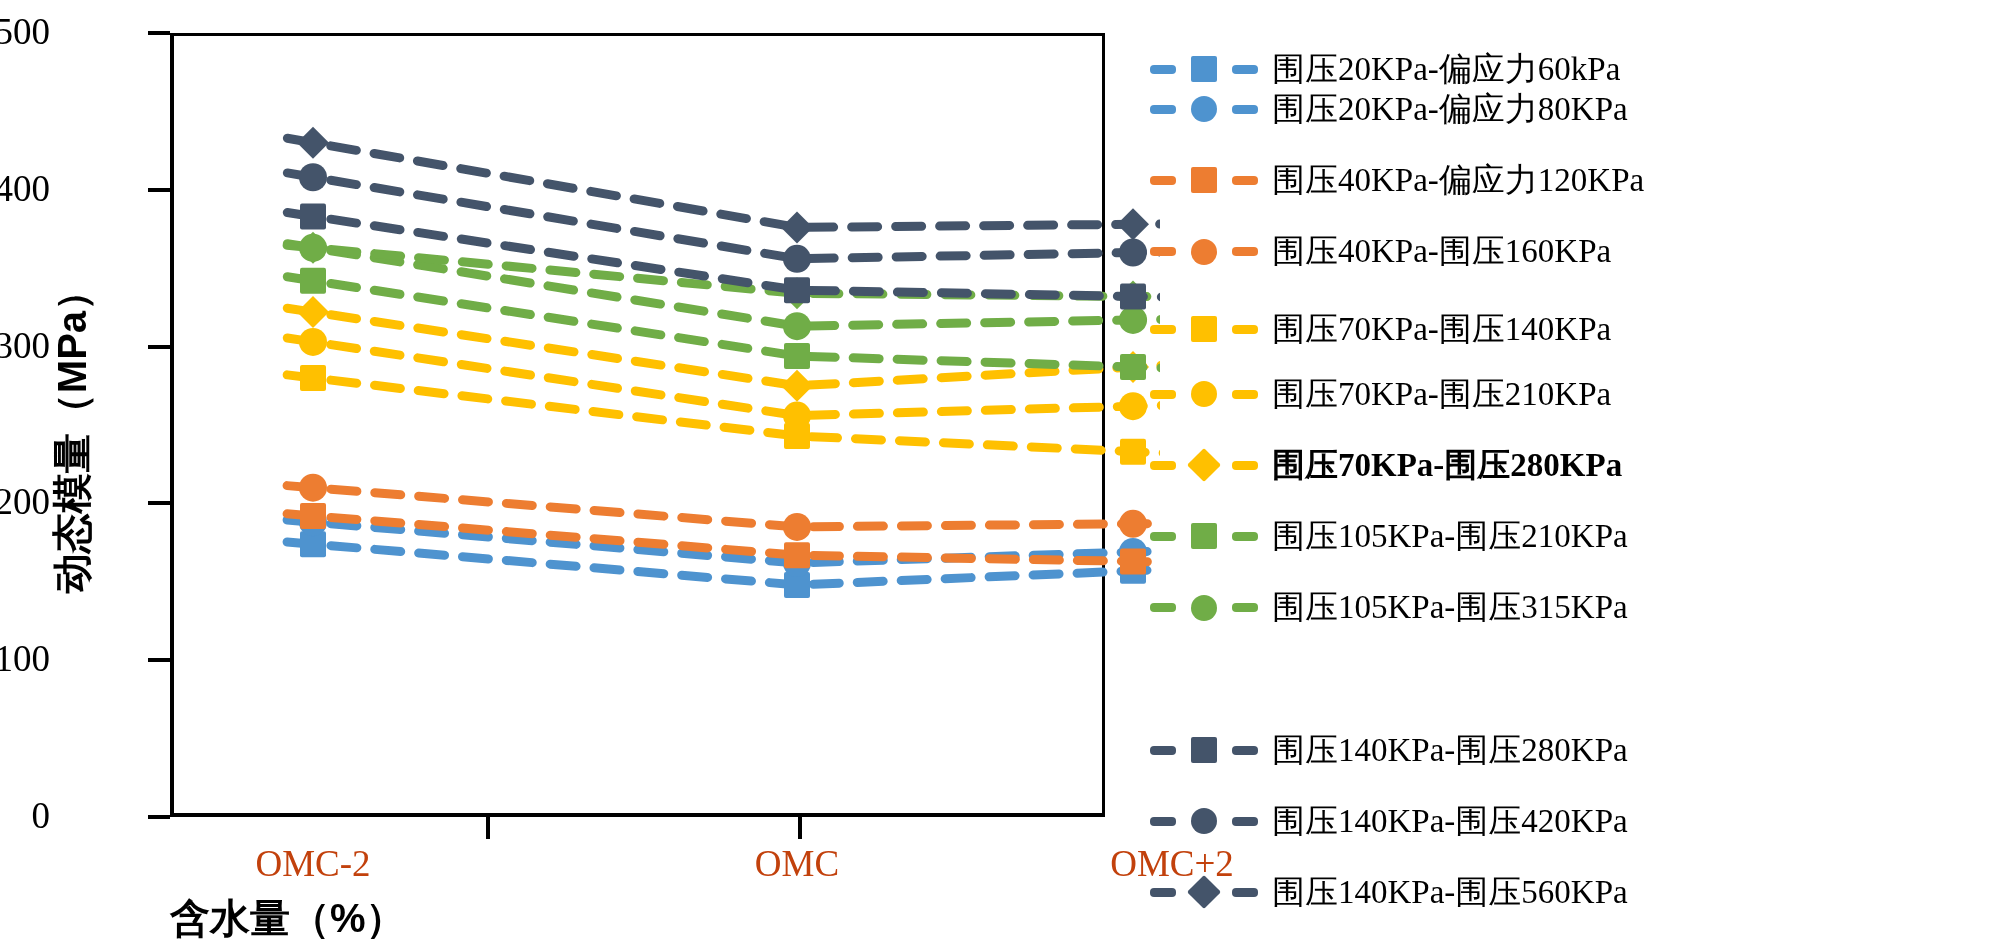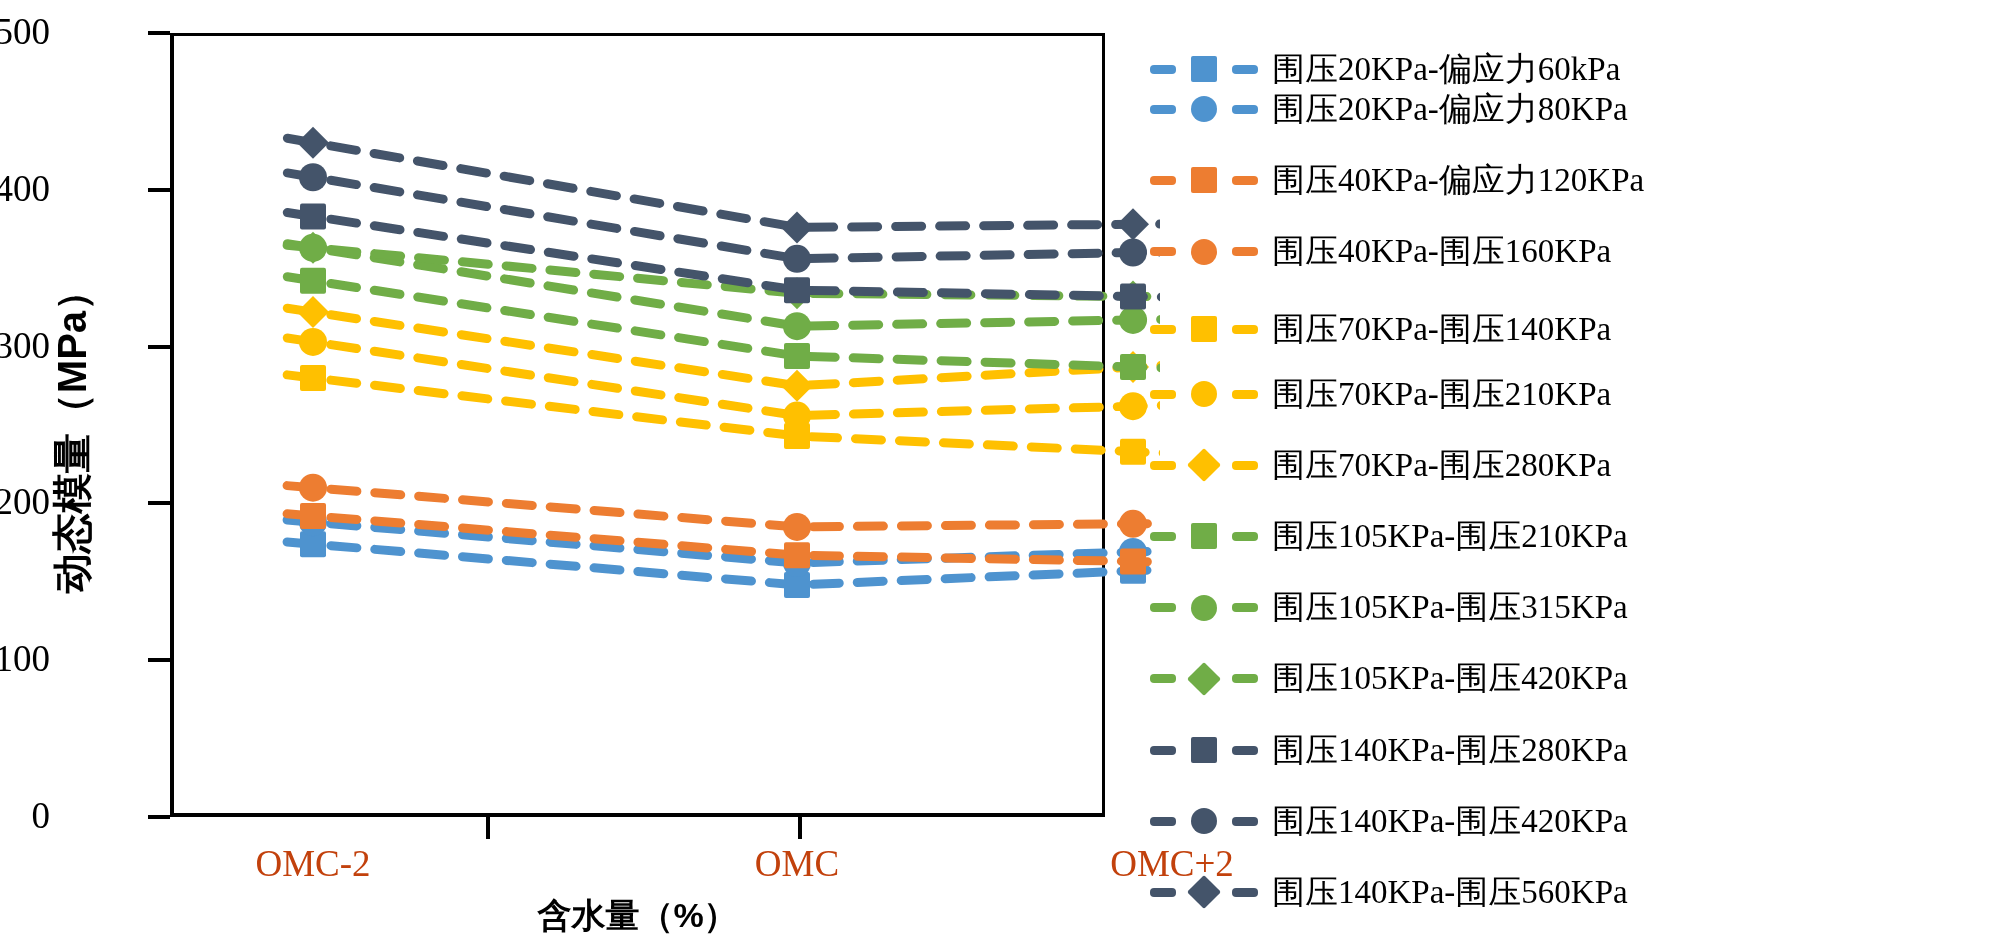--- a/index.html
+++ b/index.html
@@ -33,21 +33,21 @@
     position:absolute;top:817px;width:0;height:22px;
     border-left:4px solid #000;
   }
   .xtick-label{
     position:absolute;top:845px;
     width:260px;text-align:center;
     font-size:37px;color:#c2410c;line-height:1;
   }
   .xaxis-title{
     position:absolute;top:898px;left:170px;width:935px;
-    text-align:center;font-size:34px;font-weight:bold;color:#000;
+    text-align:left;font-size:40px;font-weight:bold;color:#000;
     font-family:"Liberation Sans","DejaVu Sans",sans-serif;
     line-height:1;
   }
   .yaxis-title{
     position:absolute;left:-238px;top:412px;width:620px;
     text-align:center;font-size:40px;font-weight:bold;color:#000;
     font-family:"Liberation Sans","DejaVu Sans",sans-serif;
     transform:rotate(-90deg);transform-origin:center center;
     line-height:1;
   }
@@ -245,21 +245,21 @@
       <div class="legend-row" style="top: 364px;">
         <span class="lg-dash" style="background: rgb(255, 192, 0);"></span>
         <span class="lg-gap"></span>
         <span class="lg-mbox">
           <span class="lg-marker ci" style="background: rgb(255, 192, 0);"></span>
         </span>
         <span class="lg-gap"></span>
         <span class="lg-dash" style="background: rgb(255, 192, 0);"></span>
         <span class="lg-text">围压70KPa-围压210KPa</span>
       </div>
-      <div class="legend-row" style="top: 435.2px;">
+      <div class="legend-row" style="top: 435.2px; font-weight: bold;">
         <span class="lg-dash" style="background: rgb(255, 192, 0);"></span>
         <span class="lg-gap"></span>
         <span class="lg-mbox">
           <span class="lg-marker di" style="background: rgb(255, 192, 0);"></span>
         </span>
         <span class="lg-gap"></span>
         <span class="lg-dash" style="background: rgb(255, 192, 0);"></span>
         <span class="lg-text">围压70KPa-围压280KPa</span>
       </div>
       <div class="legend-row" style="top: 506.4px;">
@@ -275,30 +275,20 @@
       <div class="legend-row" style="top: 577.6px;">
         <span class="lg-dash" style="background: rgb(112, 173, 71);"></span>
         <span class="lg-gap"></span>
         <span class="lg-mbox">
           <span class="lg-marker ci" style="background: rgb(112, 173, 71);"></span>
         </span>
         <span class="lg-gap"></span>
         <span class="lg-dash" style="background: rgb(112, 173, 71);"></span>
         <span class="lg-text">围压105KPa-围压315KPa</span>
       </div>
-      <div class="legend-row" style="top: 648.8px;">
-        <span class="lg-dash" style="background: rgb(112, 173, 71);"></span>
-        <span class="lg-gap"></span>
-        <span class="lg-mbox">
-          <span class="lg-marker di" style="background: rgb(112, 173, 71);"></span>
-        </span>
-        <span class="lg-gap"></span>
-        <span class="lg-dash" style="background: rgb(112, 173, 71);"></span>
-        <span class="lg-text">围压105KPa-围压420KPa</span>
-      </div>
       <div class="legend-row" style="top: 720px;">
         <span class="lg-dash" style="background: rgb(68, 84, 106);"></span>
         <span class="lg-gap"></span>
         <span class="lg-mbox">
           <span class="lg-marker sq" style="background: rgb(68, 84, 106);"></span>
         </span>
         <span class="lg-gap"></span>
         <span class="lg-dash" style="background: rgb(68, 84, 106);"></span>
         <span class="lg-text">围压140KPa-围压280KPa</span>
       </div>

